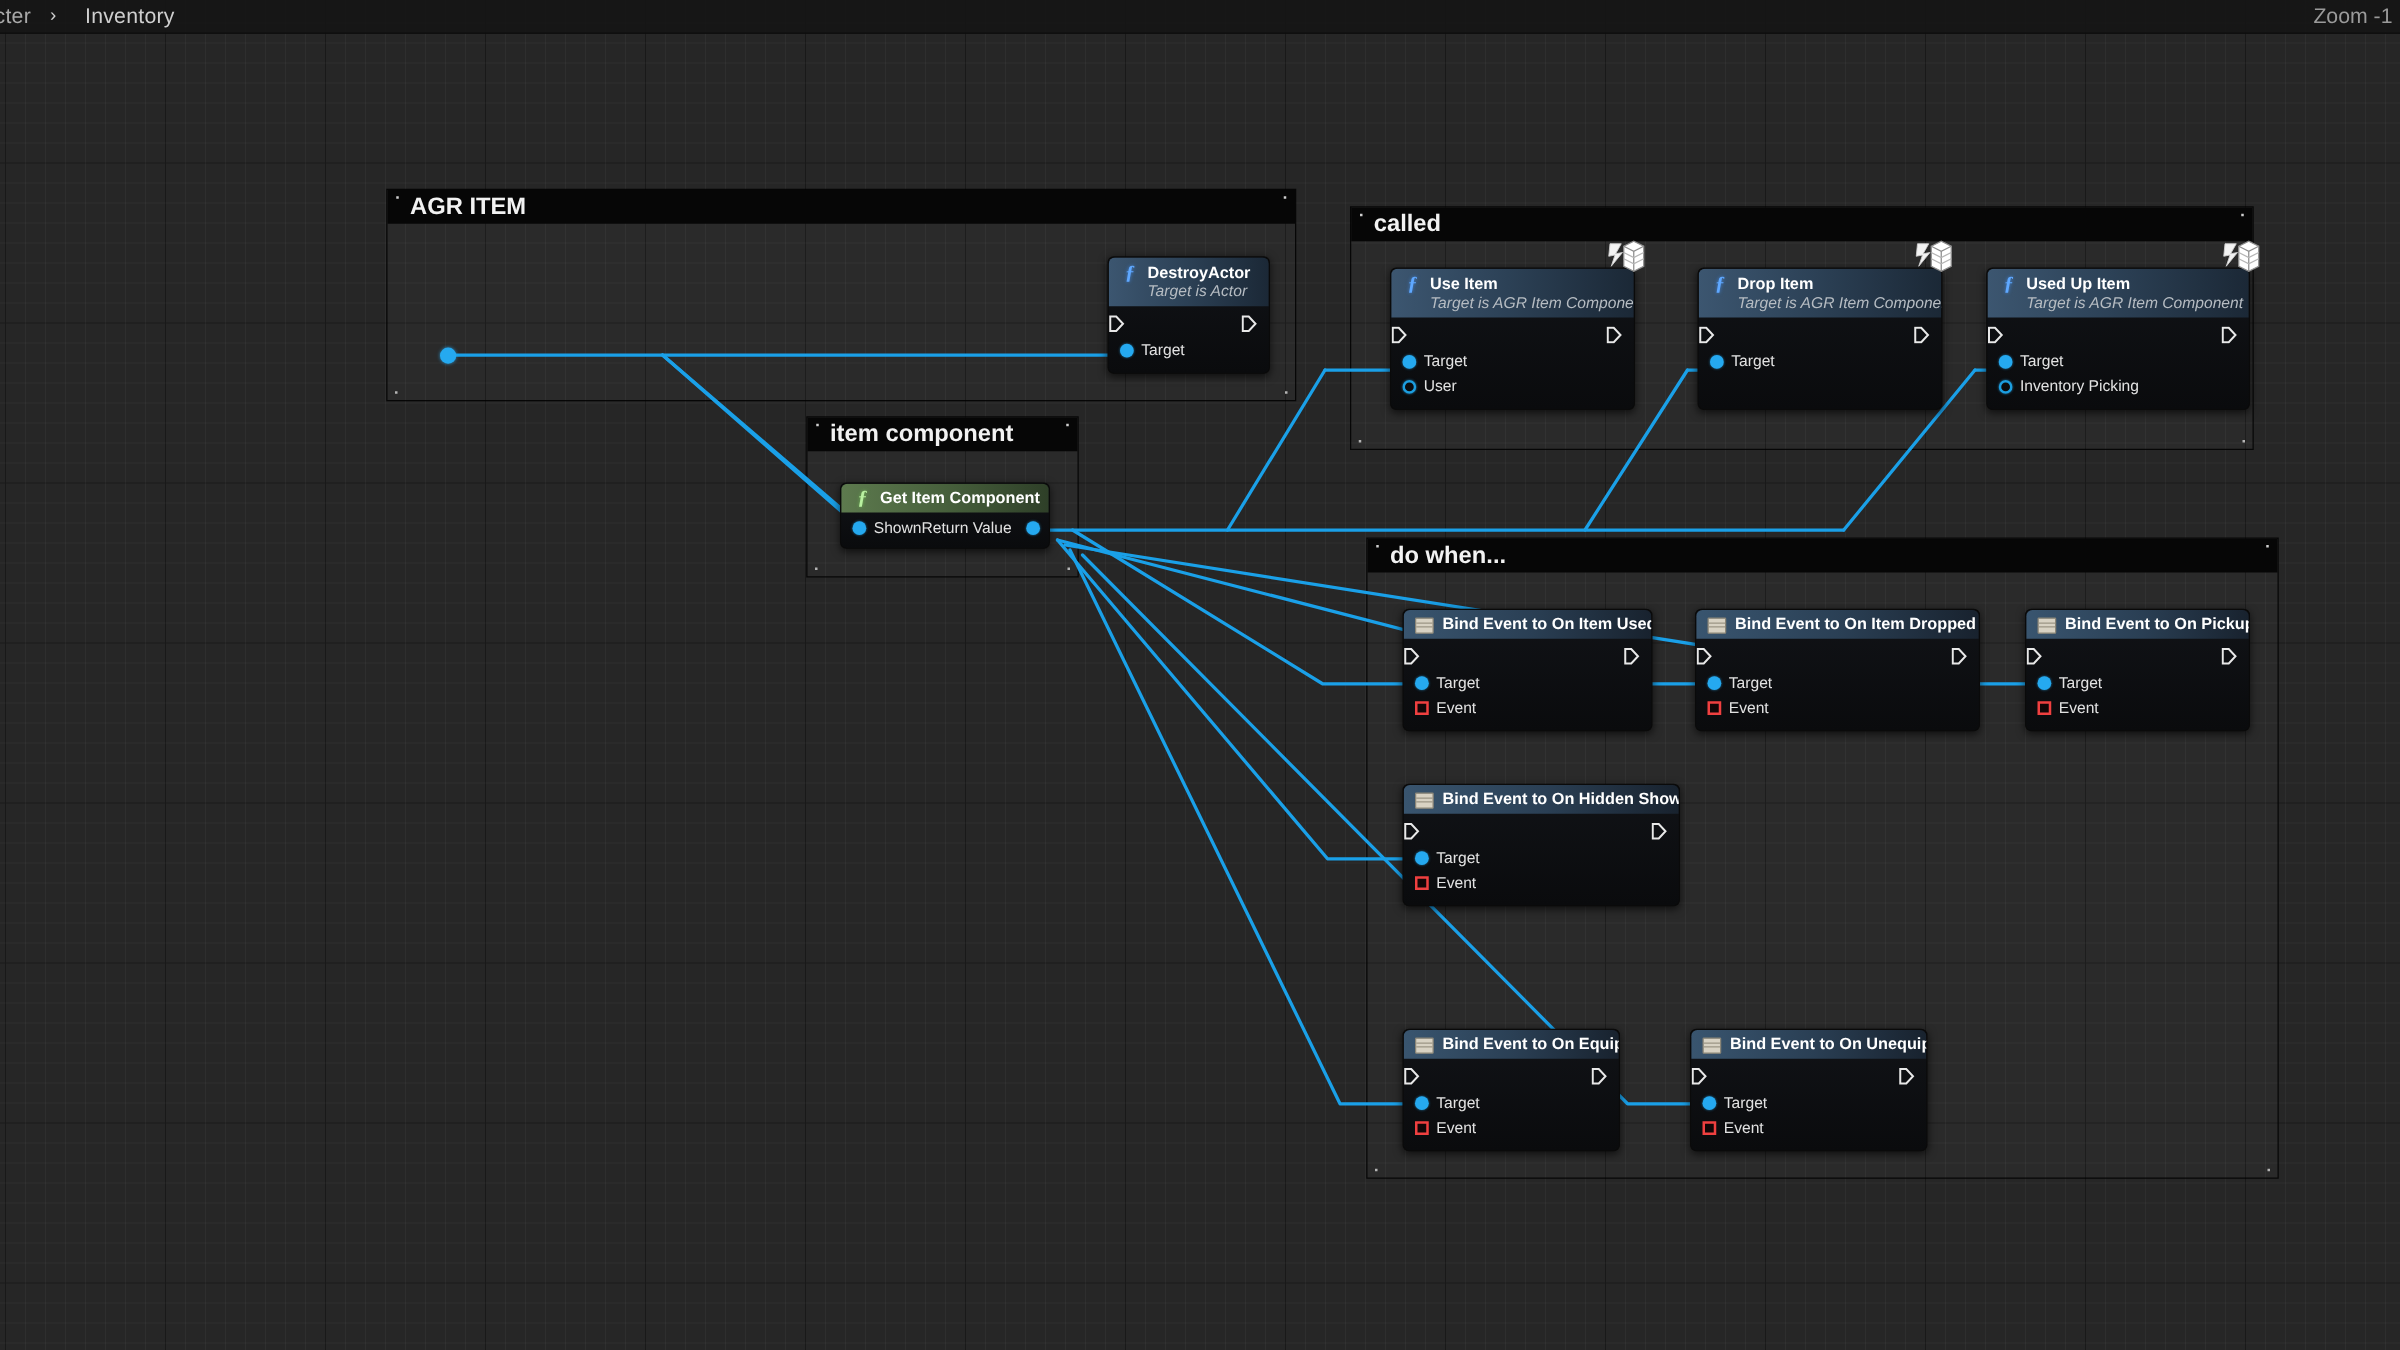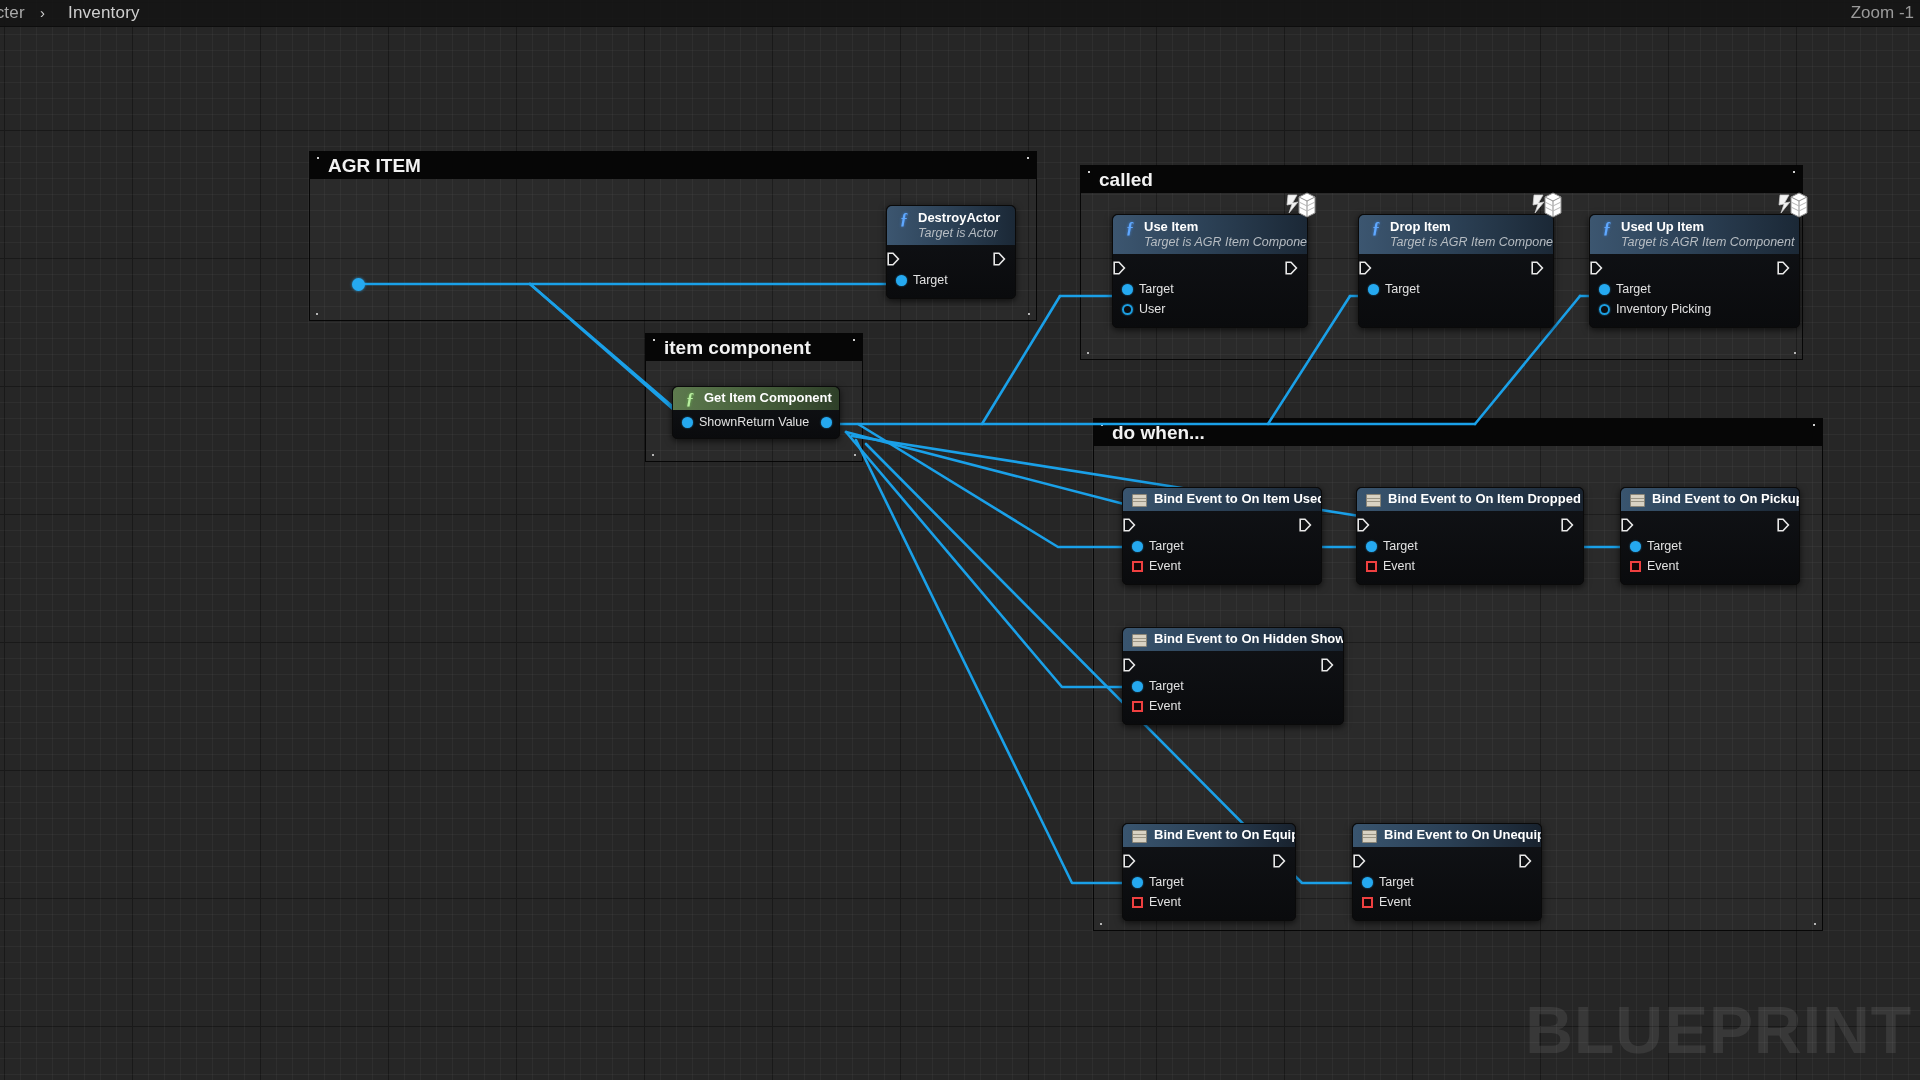--- a/index.html
+++ b/index.html
@@ -203,21 +203,20 @@
     position: absolute; width: 13px; height: 13px; border-radius: 50%;
     background: #25a9f0; z-index: 10;
     box-shadow: 0 0 3px rgba(40,170,240,.8);
   }
 </style>
 </head>
 <body>
 
 <div id="root">
 
-  <div id="watermark">BLUEPRINT</div>
 
   <div class="comment" style="left:309px; top:151px; width:728px; height:170px;">
     <div class="comment-header">
       <span class="dot-tl"></span>
       <span class="comment-title">AGR ITEM</span>
       <span class="dot-tr"></span>
     </div>
     <span class="dot-bl"></span>
     <span class="dot-br"></span>
   </div>
@@ -235,21 +234,21 @@
   <div class="comment" style="left:645px; top:333px; width:218px; height:129px;">
     <div class="comment-header">
       <span class="dot-tl"></span>
       <span class="comment-title">item component</span>
       <span class="dot-tr"></span>
     </div>
     <span class="dot-bl"></span>
     <span class="dot-br"></span>
   </div>
 
-  <div class="comment" style="left:1093px; top:418px; width:730px; height:513px;">
+  <div class="comment" style="left:1093px; top:430px; width:730px; height:513px;">
     <div class="comment-header">
       <span class="dot-tl"></span>
       <span class="comment-title">do when...</span>
       <span class="dot-tr"></span>
     </div>
     <span class="dot-bl"></span>
     <span class="dot-br"></span>
   </div>
 
   <svg id="wires" viewBox="0 0 1920 1080" preserveAspectRatio="none">

